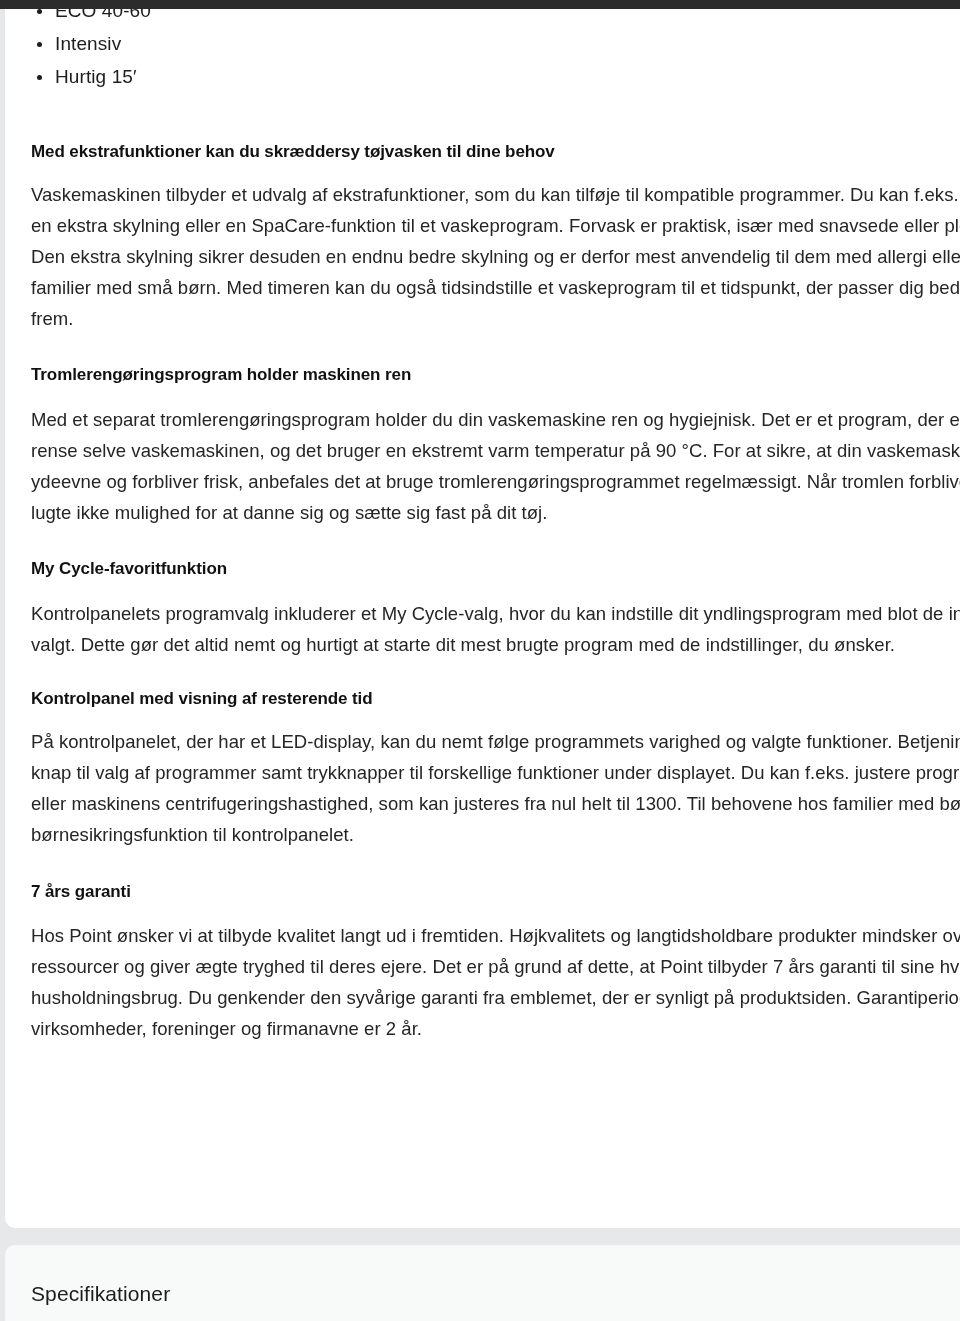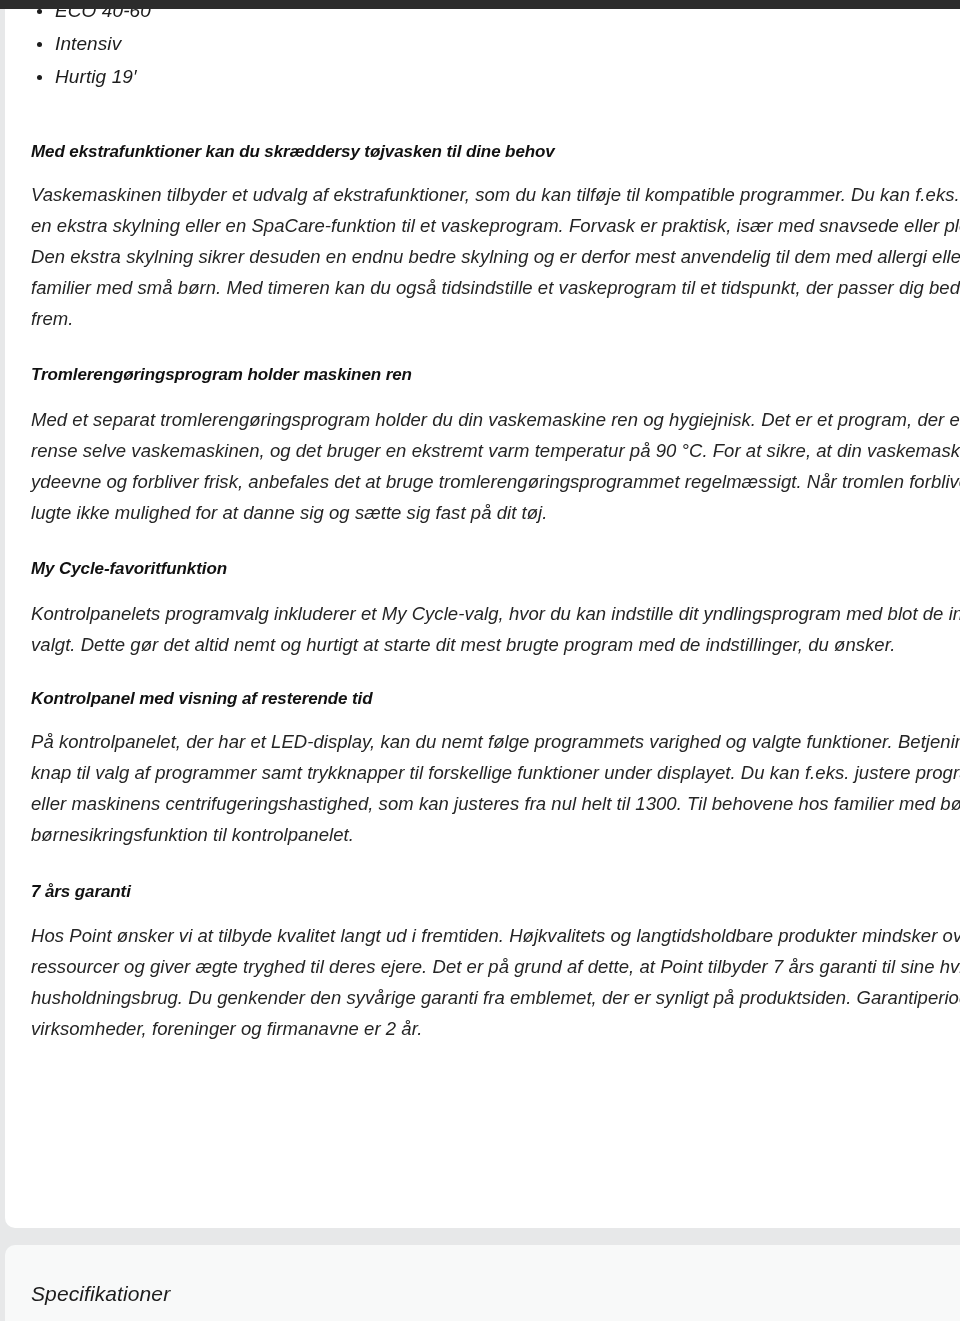--- a/index.html
+++ b/index.html
@@ -15,21 +15,20 @@
     -webkit-font-smoothing: antialiased;
   }
 
   
   #viewport {
     position: relative;
     width: 960px;
     height: 1321px;
     background: #e7e8e9;
     overflow: hidden;
-    font-style: italic;
   }
 
   #top-bar {
     position: absolute;
     top: 0; left: 0;
     width: 960px;
     height: 9px;
     background: #2c2c2c;
     z-index: 30;
   }
@@ -150,21 +149,21 @@
     <div class="article-card">
 
       <ul class="feature-list">
         <li>
           <span>ECO 40-60</span>
         </li>
         <li>
           <span>Intensiv</span>
         </li>
         <li>
-          <span>Hurtig 19′</span>
+          <span>Hurtig 15′</span>
         </li>
       </ul>
 
       <div class="blk-1">
         <h3 class="section-heading">Med ekstrafunktioner kan du skræddersy tøjvasken til dine behov</h3>
         <p class="section-body">Vaskemaskinen tilbyder et udvalg af ekstrafunktioner, som du kan tilføje til kompatible programmer. Du kan f.eks. tilføje en forvask, en ekstra skylning eller en SpaCare-funktion til et vaskeprogram. Forvask er praktisk, især med snavsede eller plettede tekstiler. Den ekstra skylning sikrer desuden en endnu bedre skylning og er derfor mest anvendelig til dem med allergi eller følsom hud, eller familier med små børn. Med timeren kan du også tidsindstille et vaskeprogram til et tidspunkt, der passer dig bedre, op til 24 timer frem.</p>
       </div>
 
       <div class="blk-2">
         <h3 class="section-heading">Tromlerengøringsprogram holder maskinen ren</h3>

